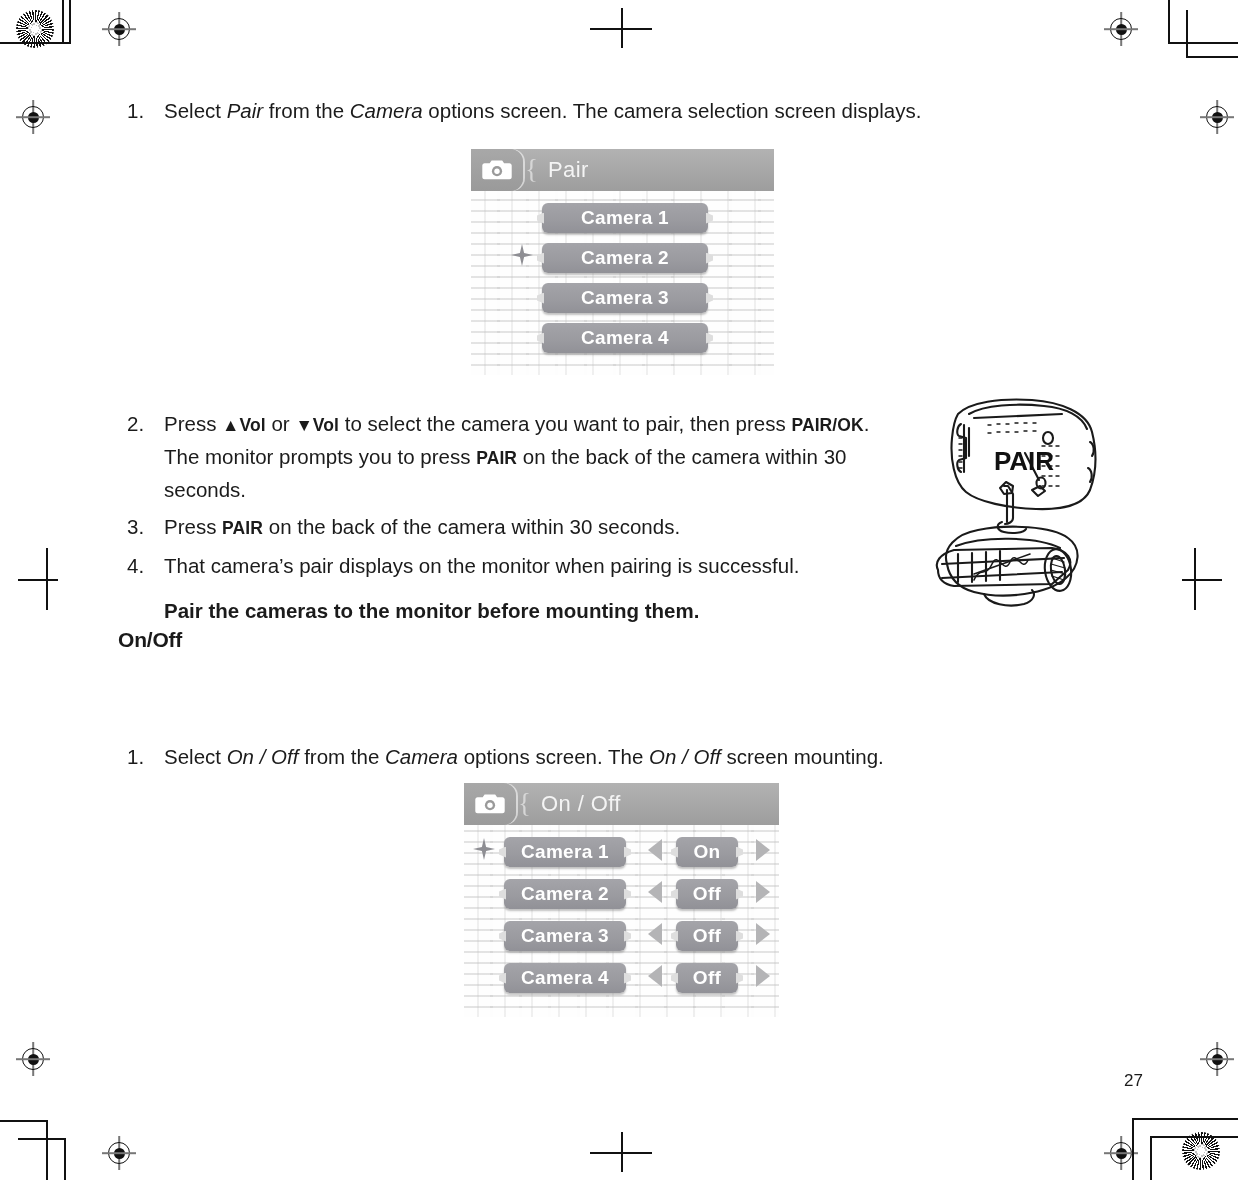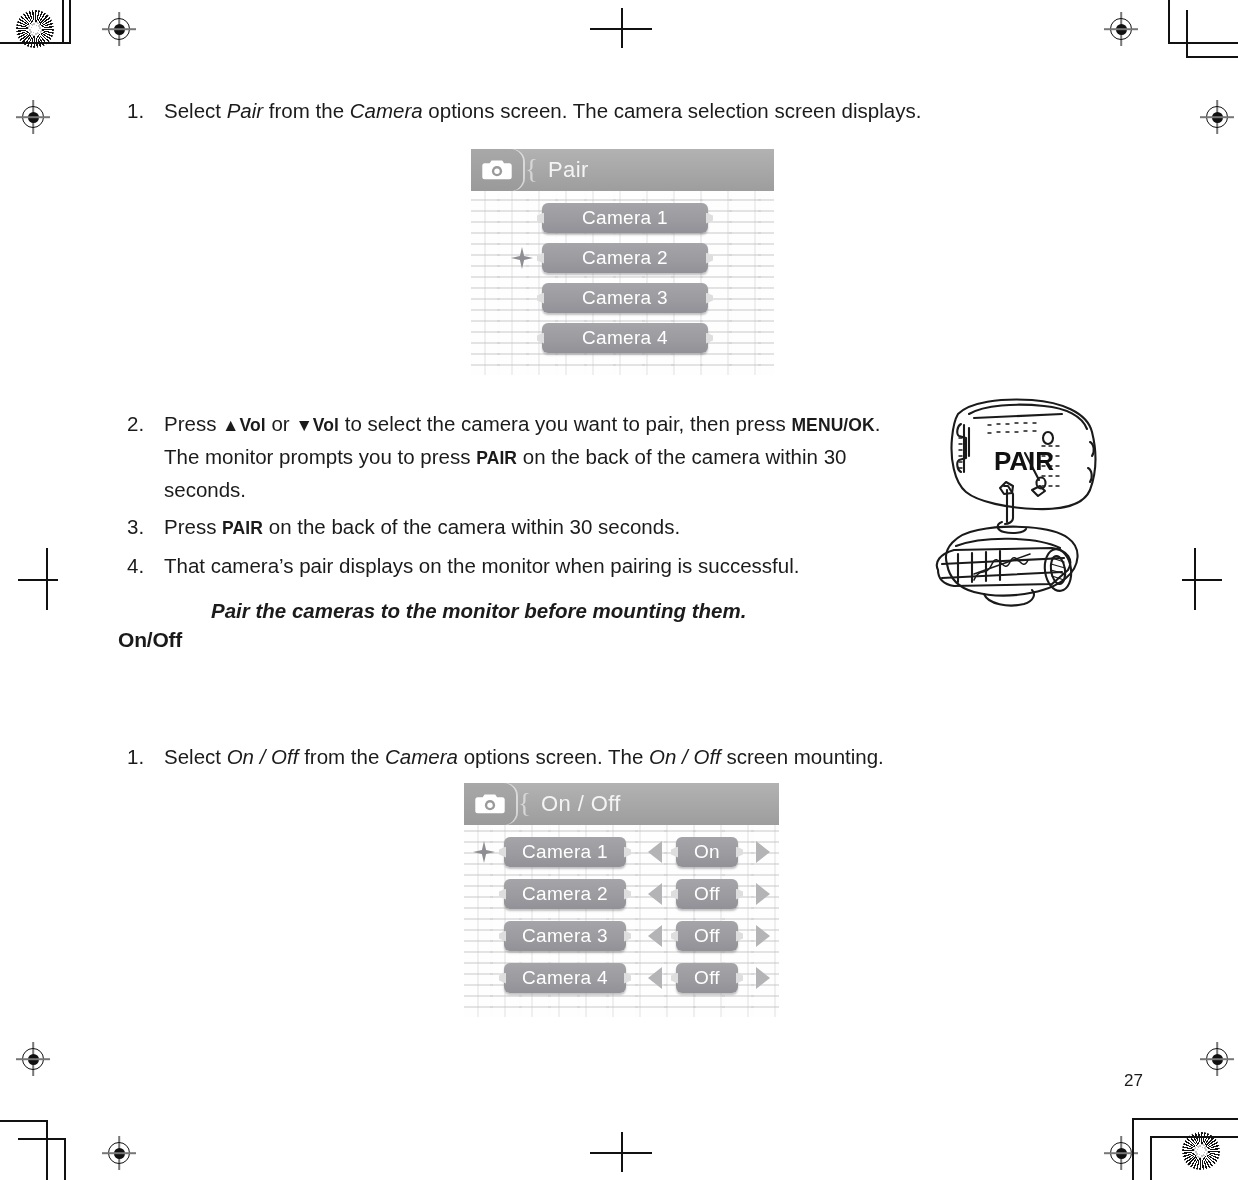--- a/index.html
+++ b/index.html
@@ -88,23 +88,21 @@
   }
   .step-body { flex: 1; }
   .it { font-style: italic; }
   .kb {
     font-weight: bold;
     font-size: 17.5px;
     letter-spacing: 0.1px;
   }
   .note {
     font-weight: bold;
-    font-style: italic;
     font-size: 20.5px;
-    margin-left: 47px;
   }
   h2.section-head {
     position: absolute;
     margin: 0;
     font-size: 21px;
     font-weight: bold;
     letter-spacing: -0.2px;
   }
   p.para {
     position: absolute;
@@ -172,22 +170,22 @@
       repeating-linear-gradient(90deg, rgba(190,190,190,0.30) 0 2px, rgba(0,0,0,0) 2px 27px);
     background-position: 13px 9px;
     background-size: 27px 20px;
     opacity: 0.75;
     pointer-events: none;
   }
 
   .row {
     position: absolute;
     display: flex;
-    align-items: center;
     z-index: 2;
+    font-weight: bold;
   }
   .cursor-star {
     width: 24px; height: 24px;
     flex: 0 0 24px;
     position: relative;
   }
   .cursor-star svg { display: block; }
   .opt-btn {
     position: relative;
     background: linear-gradient(to bottom, #a4a4a9 0%, #9b9ba0 55%, #919197 100%);
@@ -345,21 +343,21 @@
           <div class="opt-btn" style="width:166px; margin-left:8px;">Camera 4</div>
         </div>
 
       </div>
     </div>
 
     <div class="step-list" style="left:118px; top:408px; width:790px;">
 
       <div class="step">
         <div class="step-num">2.</div>
-        <div class="step-body"><span>Press </span><span class="kb">▲Vol</span><span> or </span><span class="kb">▼Vol</span><span> to select the camera you want to pair, then press </span><span class="kb">MENU/OK</span><span>. The monitor prompts you to press </span><span class="kb">PAIR</span><span> on the back of the camera within 30 seconds.</span></div>
+        <div class="step-body"><span>Press </span><span class="kb">▲Vol</span><span> or </span><span class="kb">▼Vol</span><span> to select the camera you want to pair, then press </span><span class="kb">PAIR/OK</span><span>. The monitor prompts you to press </span><span class="kb">PAIR</span><span> on the back of the camera within 30 seconds.</span></div>
       </div>
 
       <div class="step" style="margin-top:6px;">
         <div class="step-num">3.</div>
         <div class="step-body"><span>Press </span><span class="kb">PAIR</span><span> on the back of the camera within 30 seconds.</span></div>
       </div>
 
       <div class="step" style="margin-top:6px; width:820px;">
         <div class="step-num">4.</div>
         <div class="step-body" style="white-space:nowrap;">That camera’s pair displays on the monitor when pairing is successful.</div>

